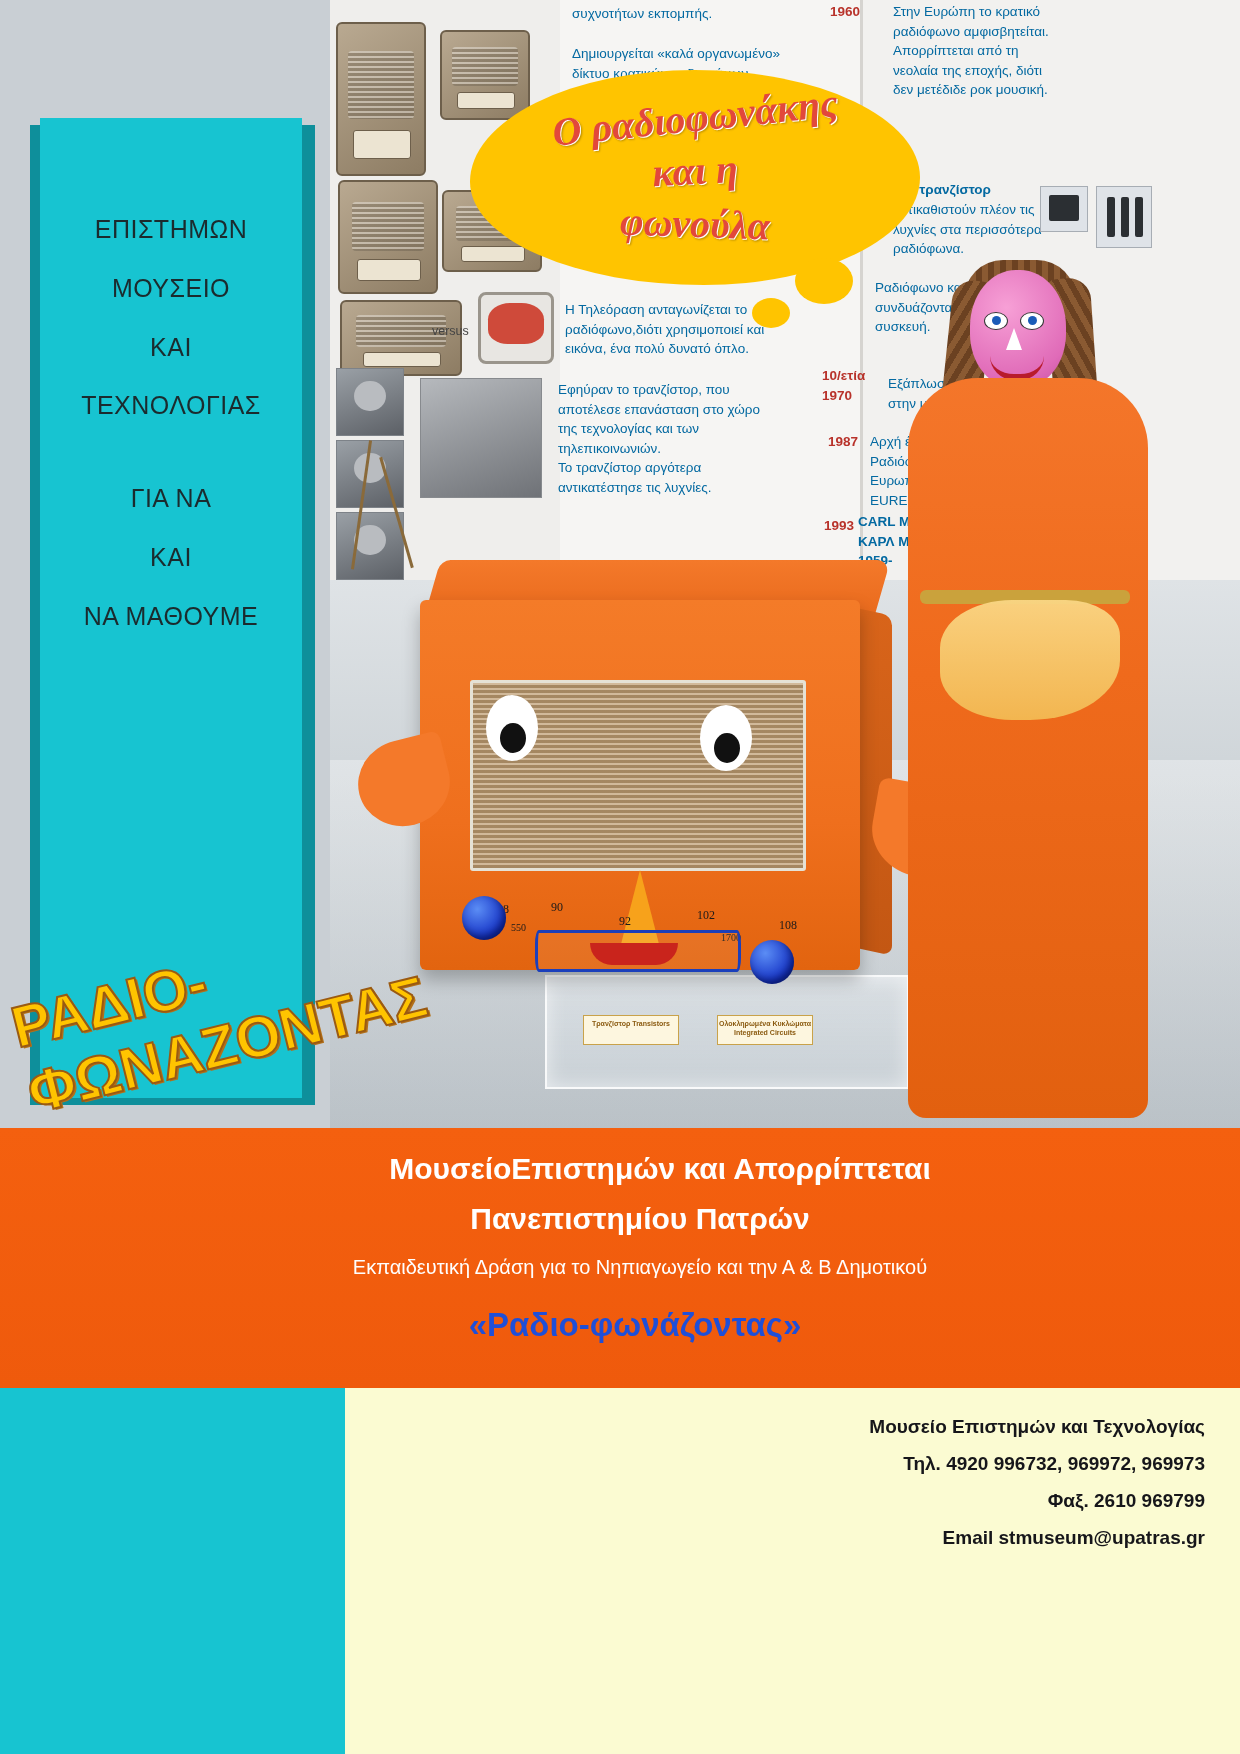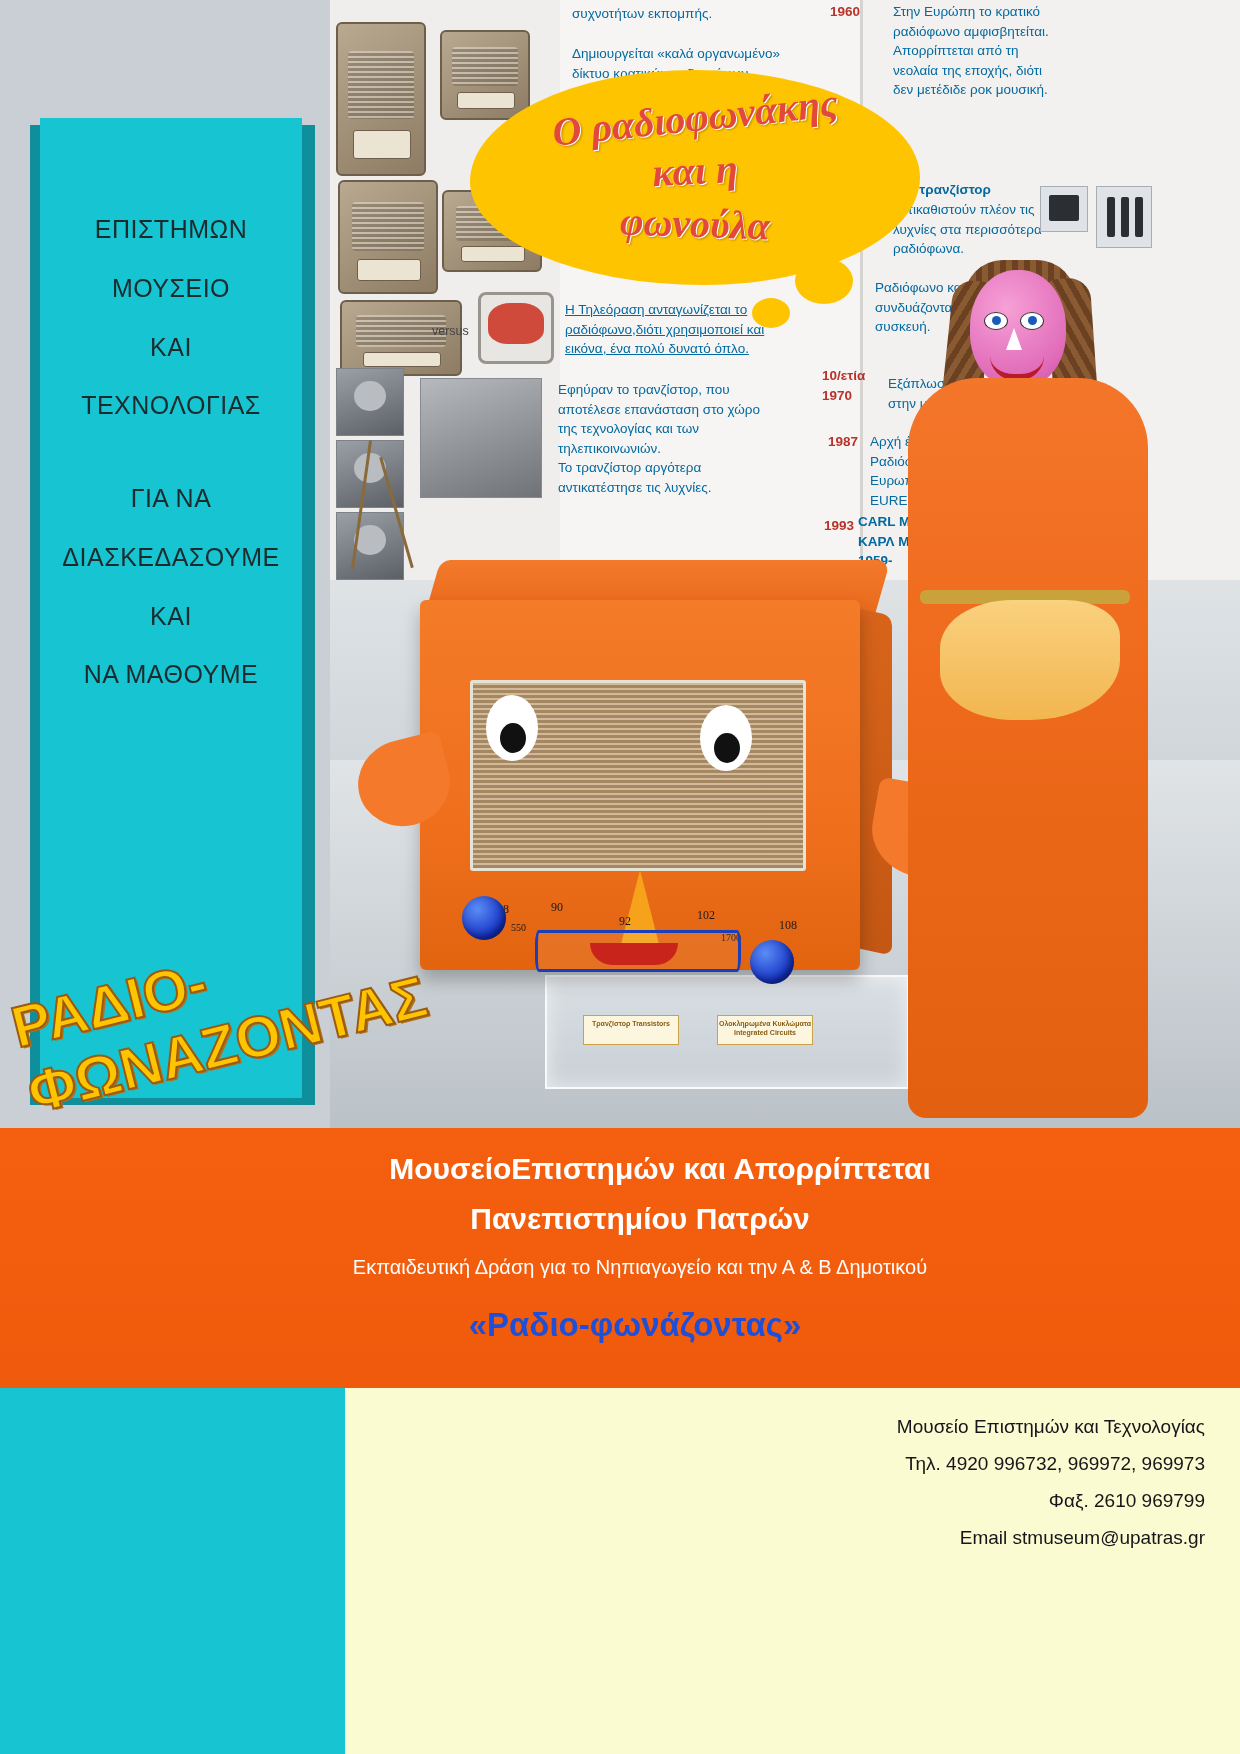--- a/index.html
+++ b/index.html
@@ -403,21 +403,21 @@
   }
   .bottom-cream{
     position:absolute; left:345px; top:1388px; width:895px; height:366px;
     background:#fbfbd2;
   }
   .contact{
     position:absolute; left:345px; top:1408px; width:860px;
     text-align:right;
     color:#16161a;
     font-size:19px;
-    font-weight:normal;
+    font-weight:bold;
     line-height:1.95;
   }
 </style>
 </head>
 <body>
 
 <div id="poster">
 
   <div id="photo-area">
 
@@ -452,21 +452,21 @@
     <div class="wall-text small" style="left:432px; top:322px; color:#444;">versus</div>
 
     <div class="portrait" style="left:336px; top:368px; width:66px; height:66px;"></div>
     <div class="portrait" style="left:336px; top:440px; width:66px; height:66px;"></div>
     <div class="portrait" style="left:336px; top:512px; width:66px; height:66px;"></div>
     <div class="bw-photo" style="left:420px; top:378px; width:120px; height:118px;"></div>
 
     <div class="wall-text" style="left:572px; top:4px; width:290px;">συχνοτήτων εκπομπής.</div>
     <div class="wall-text" style="left:572px; top:44px; width:300px;">Δημιουργείται «καλά οργανωμένο»
 δίκτυο κρατικών ραδιοφώνων.</div>
-    <div class="wall-text" style="left:565px; top:300px; width:300px;text-decoration:underline;">Η Τηλεόραση ανταγωνίζεται το
+    <div class="wall-text" style="left:565px; top:300px; width:300px;">Η Τηλεόραση ανταγωνίζεται το
 ραδιόφωνο,διότι χρησιμοποιεί και
 εικόνα, ένα πολύ δυνατό όπλο.</div>
     <div class="wall-text" style="left:558px; top:380px; width:300px;">Εφηύραν το τρανζίστορ, που
 αποτέλεσε επανάσταση στο χώρο
 της τεχνολογίας και των
 τηλεπικοινωνιών.
 Το τρανζίστορ αργότερα
 αντικατέστησε τις λυχνίες.</div>
 
     <div class="wall-text year" style="left:830px; top:2px; width:60px;">1960</div>
@@ -575,21 +575,20 @@
 
     <div class="teal-shadow"></div>
     <div class="teal-panel"></div>
     <div class="teal-text">
       <div>ΕΠΙΣΤΗΜΩΝ</div>
       <div>ΜΟΥΣΕΙΟ</div>
       <div>ΚΑΙ</div>
       <div>ΤΕΧΝΟΛΟΓΙΑΣ</div>
       <span class="gap"></span>
       <div>ΓΙΑ ΝΑ</div>
-      <div>ΔΙΑΣΚΕΔΑΣΟΥΜΕ</div>
       <div>ΚΑΙ</div>
       <div>ΝΑ ΜΑΘΟΥΜΕ</div>
     </div>
 
     <div class="wordart">
       <span>ΡΑΔΙΟ-ΦΩΝΑΖΟΝΤΑΣ</span>
     </div>
 
   </div>
 

